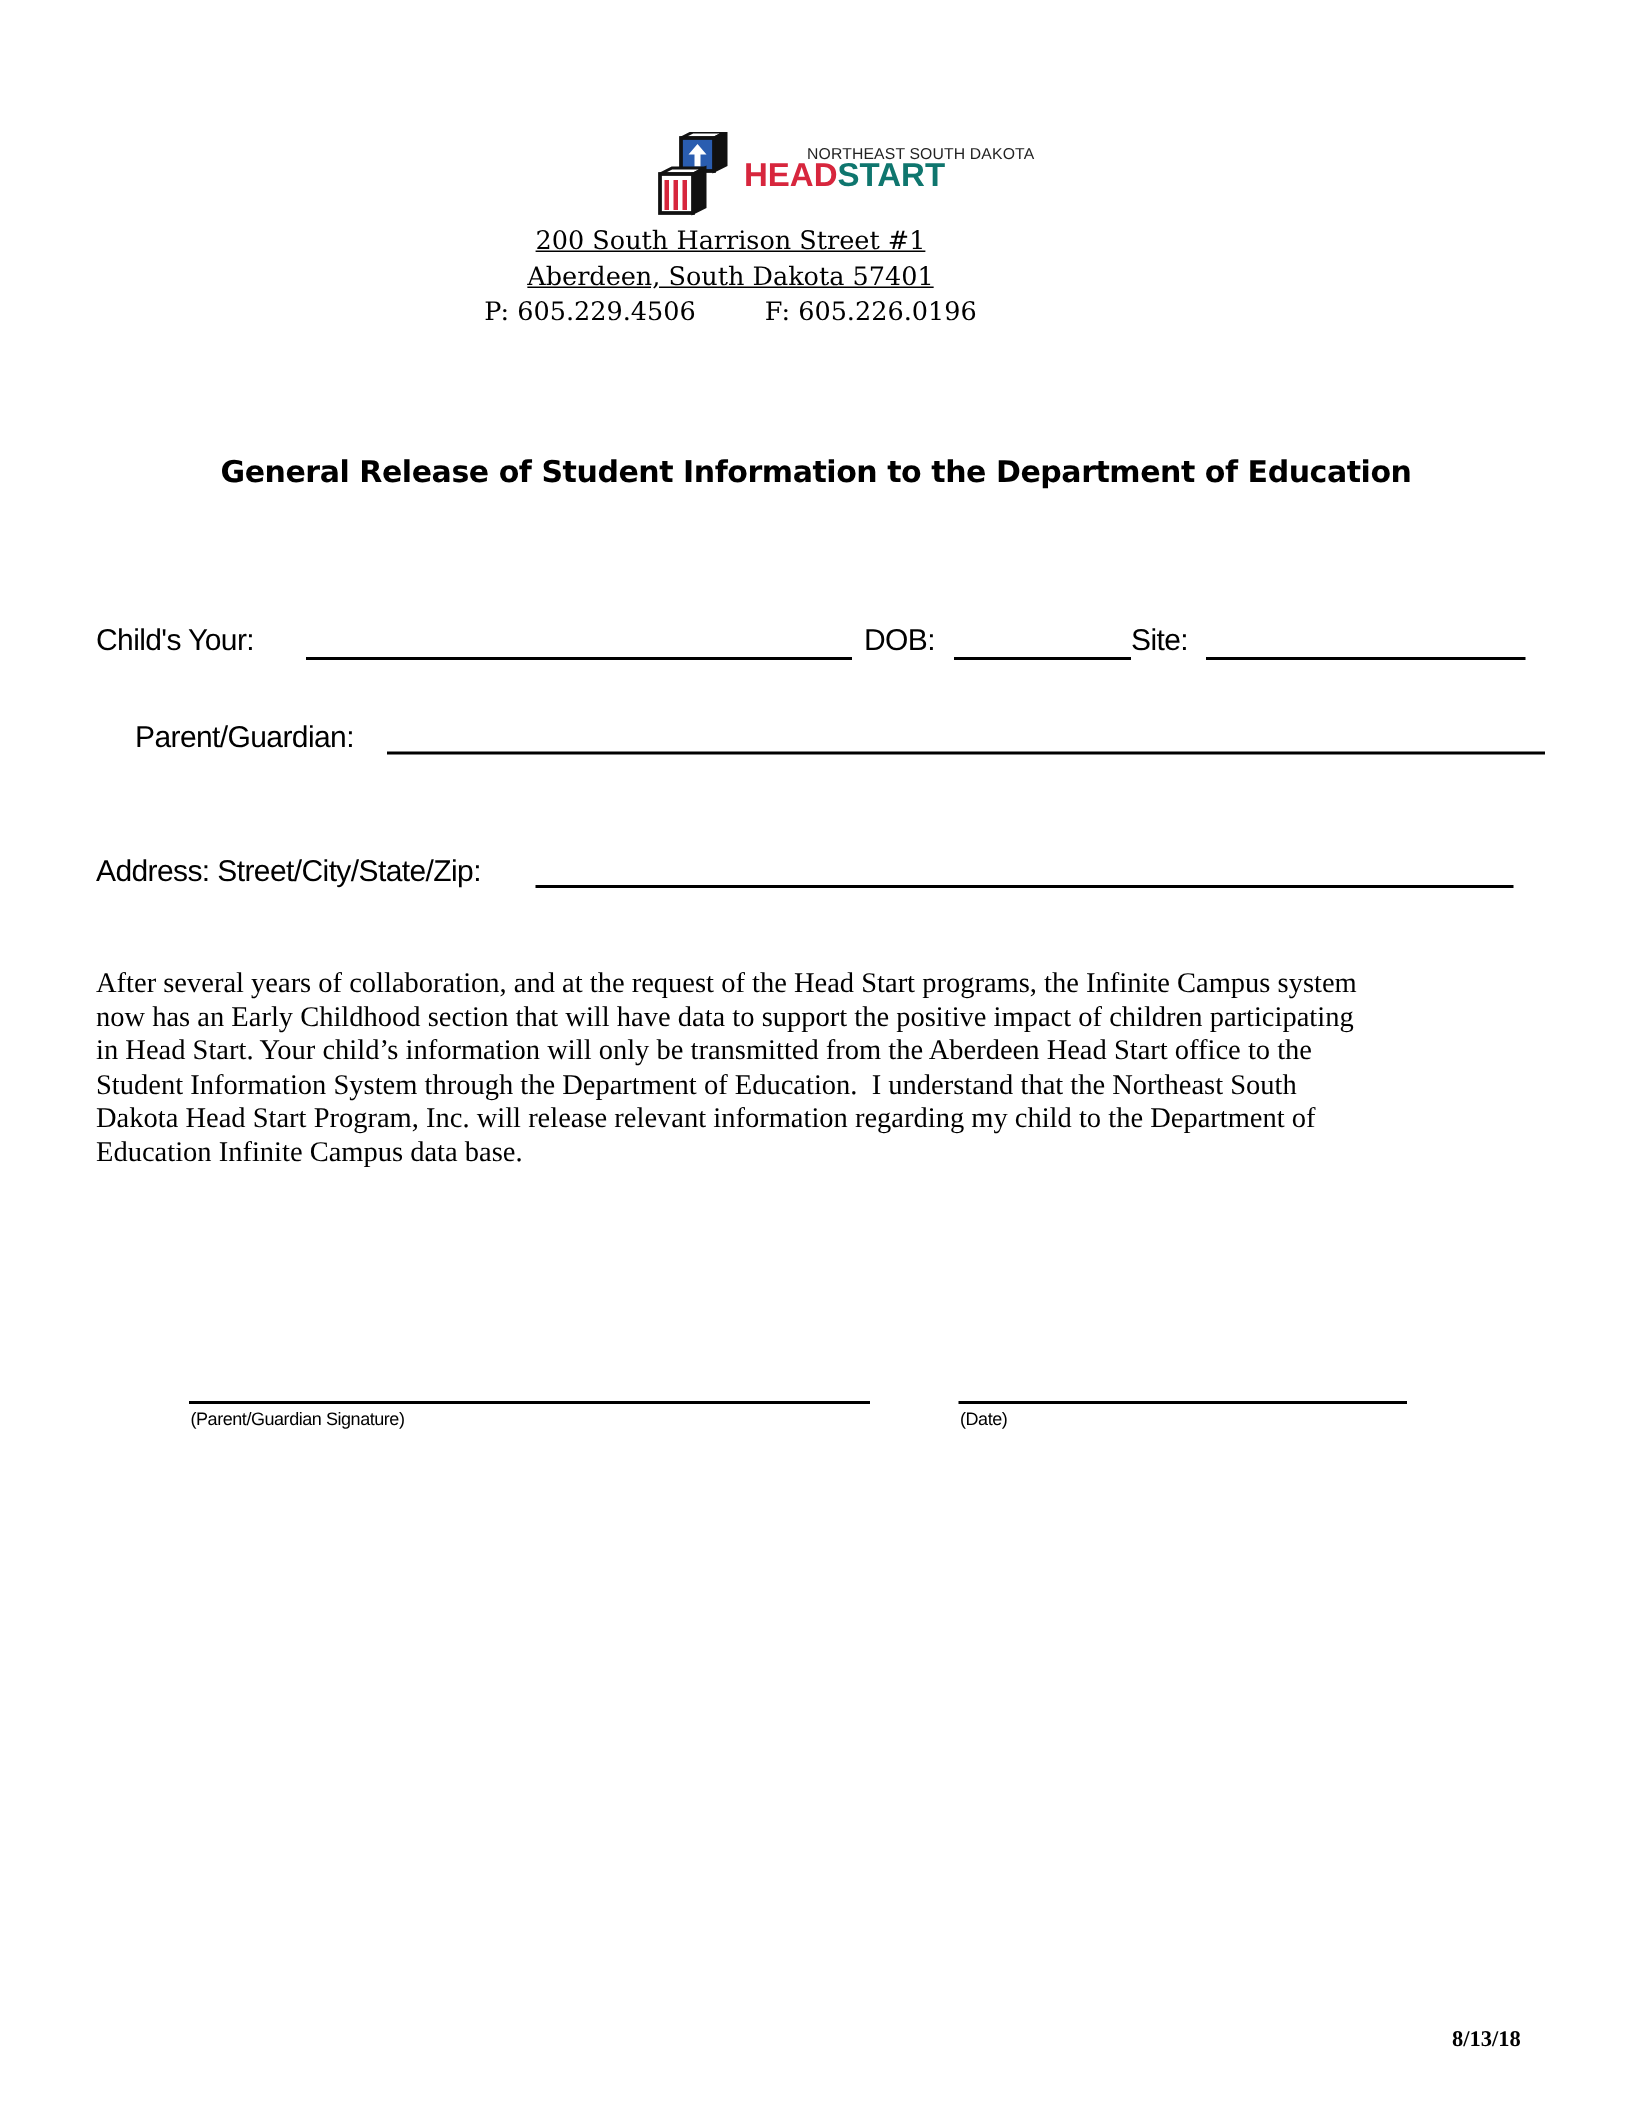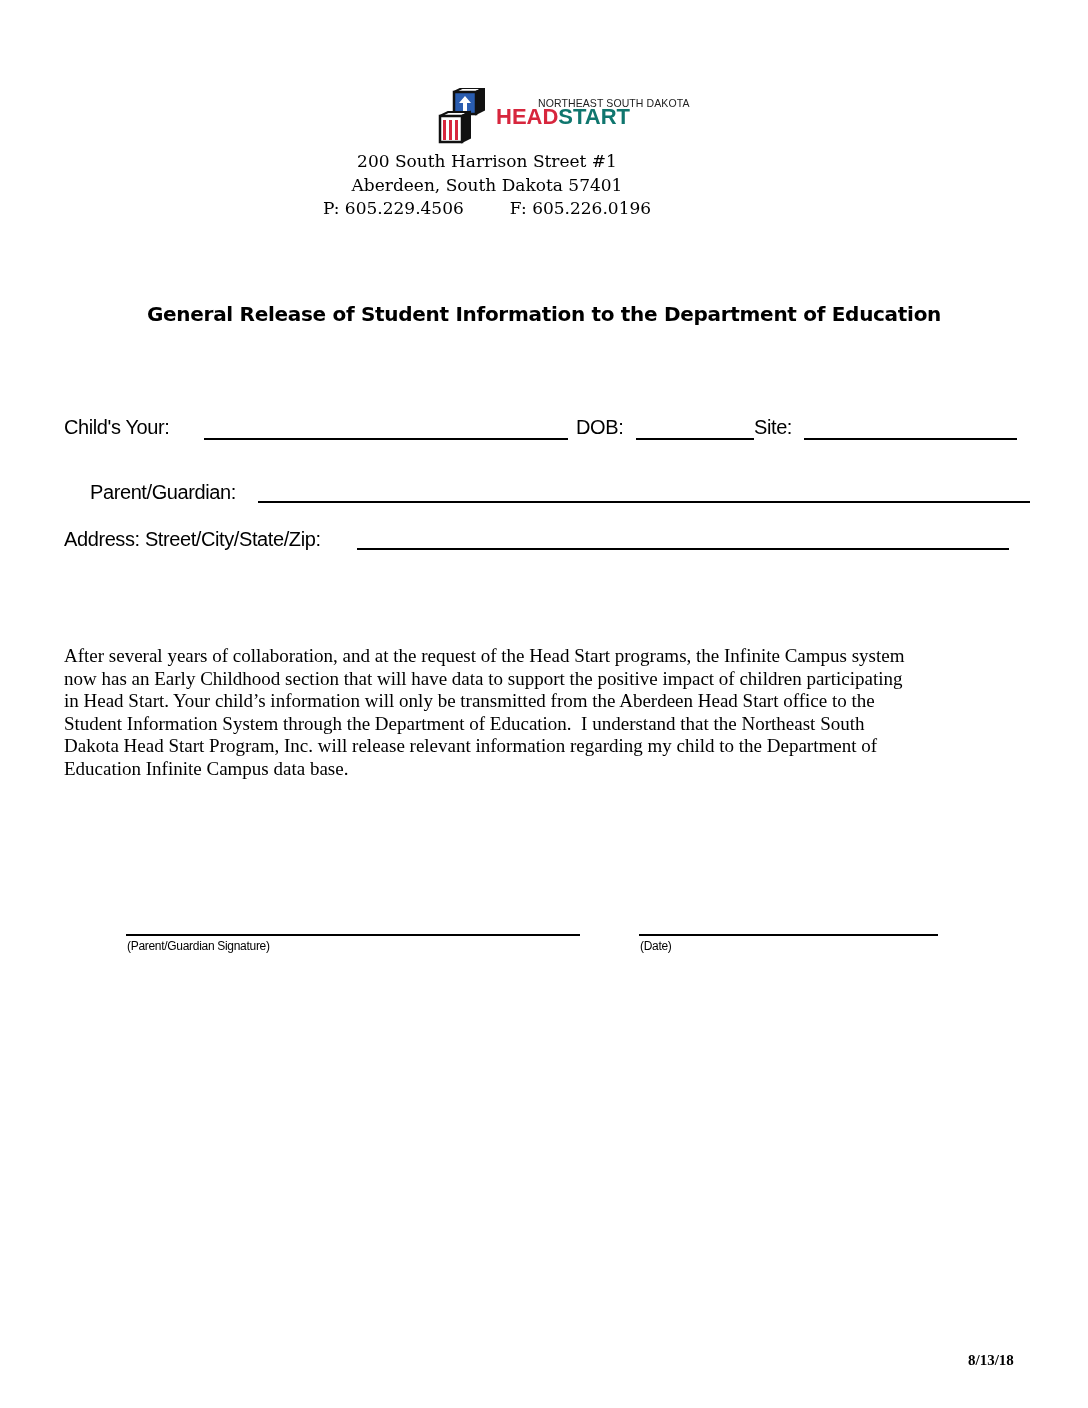--- a/index.html
+++ b/index.html
@@ -8,21 +8,21 @@
 
   
   .logo { left: 434px; top: 88px; width: 240px; height: 62px; }
   .logo svg { position: absolute; left: 0; top: 0; }
   .logo-sub { position: absolute; left: 64px; top: 9px; font-family: "Liberation Sans", sans-serif; font-size: 10.5px; color: #222; letter-spacing: 0.1px; white-space: nowrap; padding-left: 40px; }
   .logo-main { position: absolute; left: 62px; top: 18px; font-family: "Liberation Sans", sans-serif; font-weight: bold; font-size: 22px; letter-spacing: 0px; white-space: nowrap; line-height: 1; }
   .logo-head { color: #d7263d; }
   .logo-start { color: #0f766e; }
 
   
-  .address { left: 0; width: 974px; top: 150px; text-align: center; font-family: "DejaVu Serif", serif; font-size: 17px; line-height: 23.5px; }
+  .address { left: 0; width: 974px; top: 150px; text-align: center; font-family: "DejaVu Serif", serif; font-size: 17px; line-height: 23.5px; text-decoration: underline; }
   .address .phone-row span { display: inline-block; }
   .address .gap { width: 46px; }
 
   
   .title { left: 0; width: 1088px; top: 302px; text-align: center; font-family: "DejaVu Sans", sans-serif; font-weight: bold; font-size: 20px; letter-spacing: -0.3px; }
 
   
   .field-row { left: 64px; font-family: "Liberation Sans", sans-serif; font-size: 20px; letter-spacing: -0.4px; white-space: nowrap; }
   .field-label { position: absolute; top: 0; white-space: nowrap; }
   .field-line { position: absolute; border-bottom: 2px solid #000; height: 0; }
@@ -75,21 +75,21 @@
   <div class="field-line" style="left:572px; width:118px; top:22px;"></div>
   <span class="field-label" style="left:690px;">Site:</span>
   <div class="field-line" style="left:740px; width:213px; top:22px;"></div>
 </div>
 
 <div class="abs field-row" style="top:481px; width:960px; height:26px;margin-left:26px;">
   <span class="field-label" style="left:0;">Parent/Guardian:</span>
   <div class="field-line" style="left:168px; width:772px; top:20px;"></div>
 </div>
 
-<div class="abs field-row" style="top:528px; width:960px; height:26px;text-align:right;">
+<div class="abs field-row" style="top:570px; width:960px; height:26px;text-align:right;">
   <span class="field-label" style="left:0;">Address: Street/City/State/Zip:</span>
   <div class="field-line" style="left:293px; width:652px; top:20px;"></div>
 </div>
 
 <div class="abs para">
   <div>After several years of collaboration, and at the request of the Head Start programs, the Infinite Campus system</div>
   <div>now has an Early Childhood section that will have data to support the positive impact of children participating</div>
   <div>in Head Start. Your child’s information will only be transmitted from the Aberdeen Head Start office to the</div>
   <div style="white-space:pre;">Student Information System through the Department of Education.  I understand that the Northeast South</div>
   <div>Dakota Head Start Program, Inc. will release relevant information regarding my child to the Department of</div>

